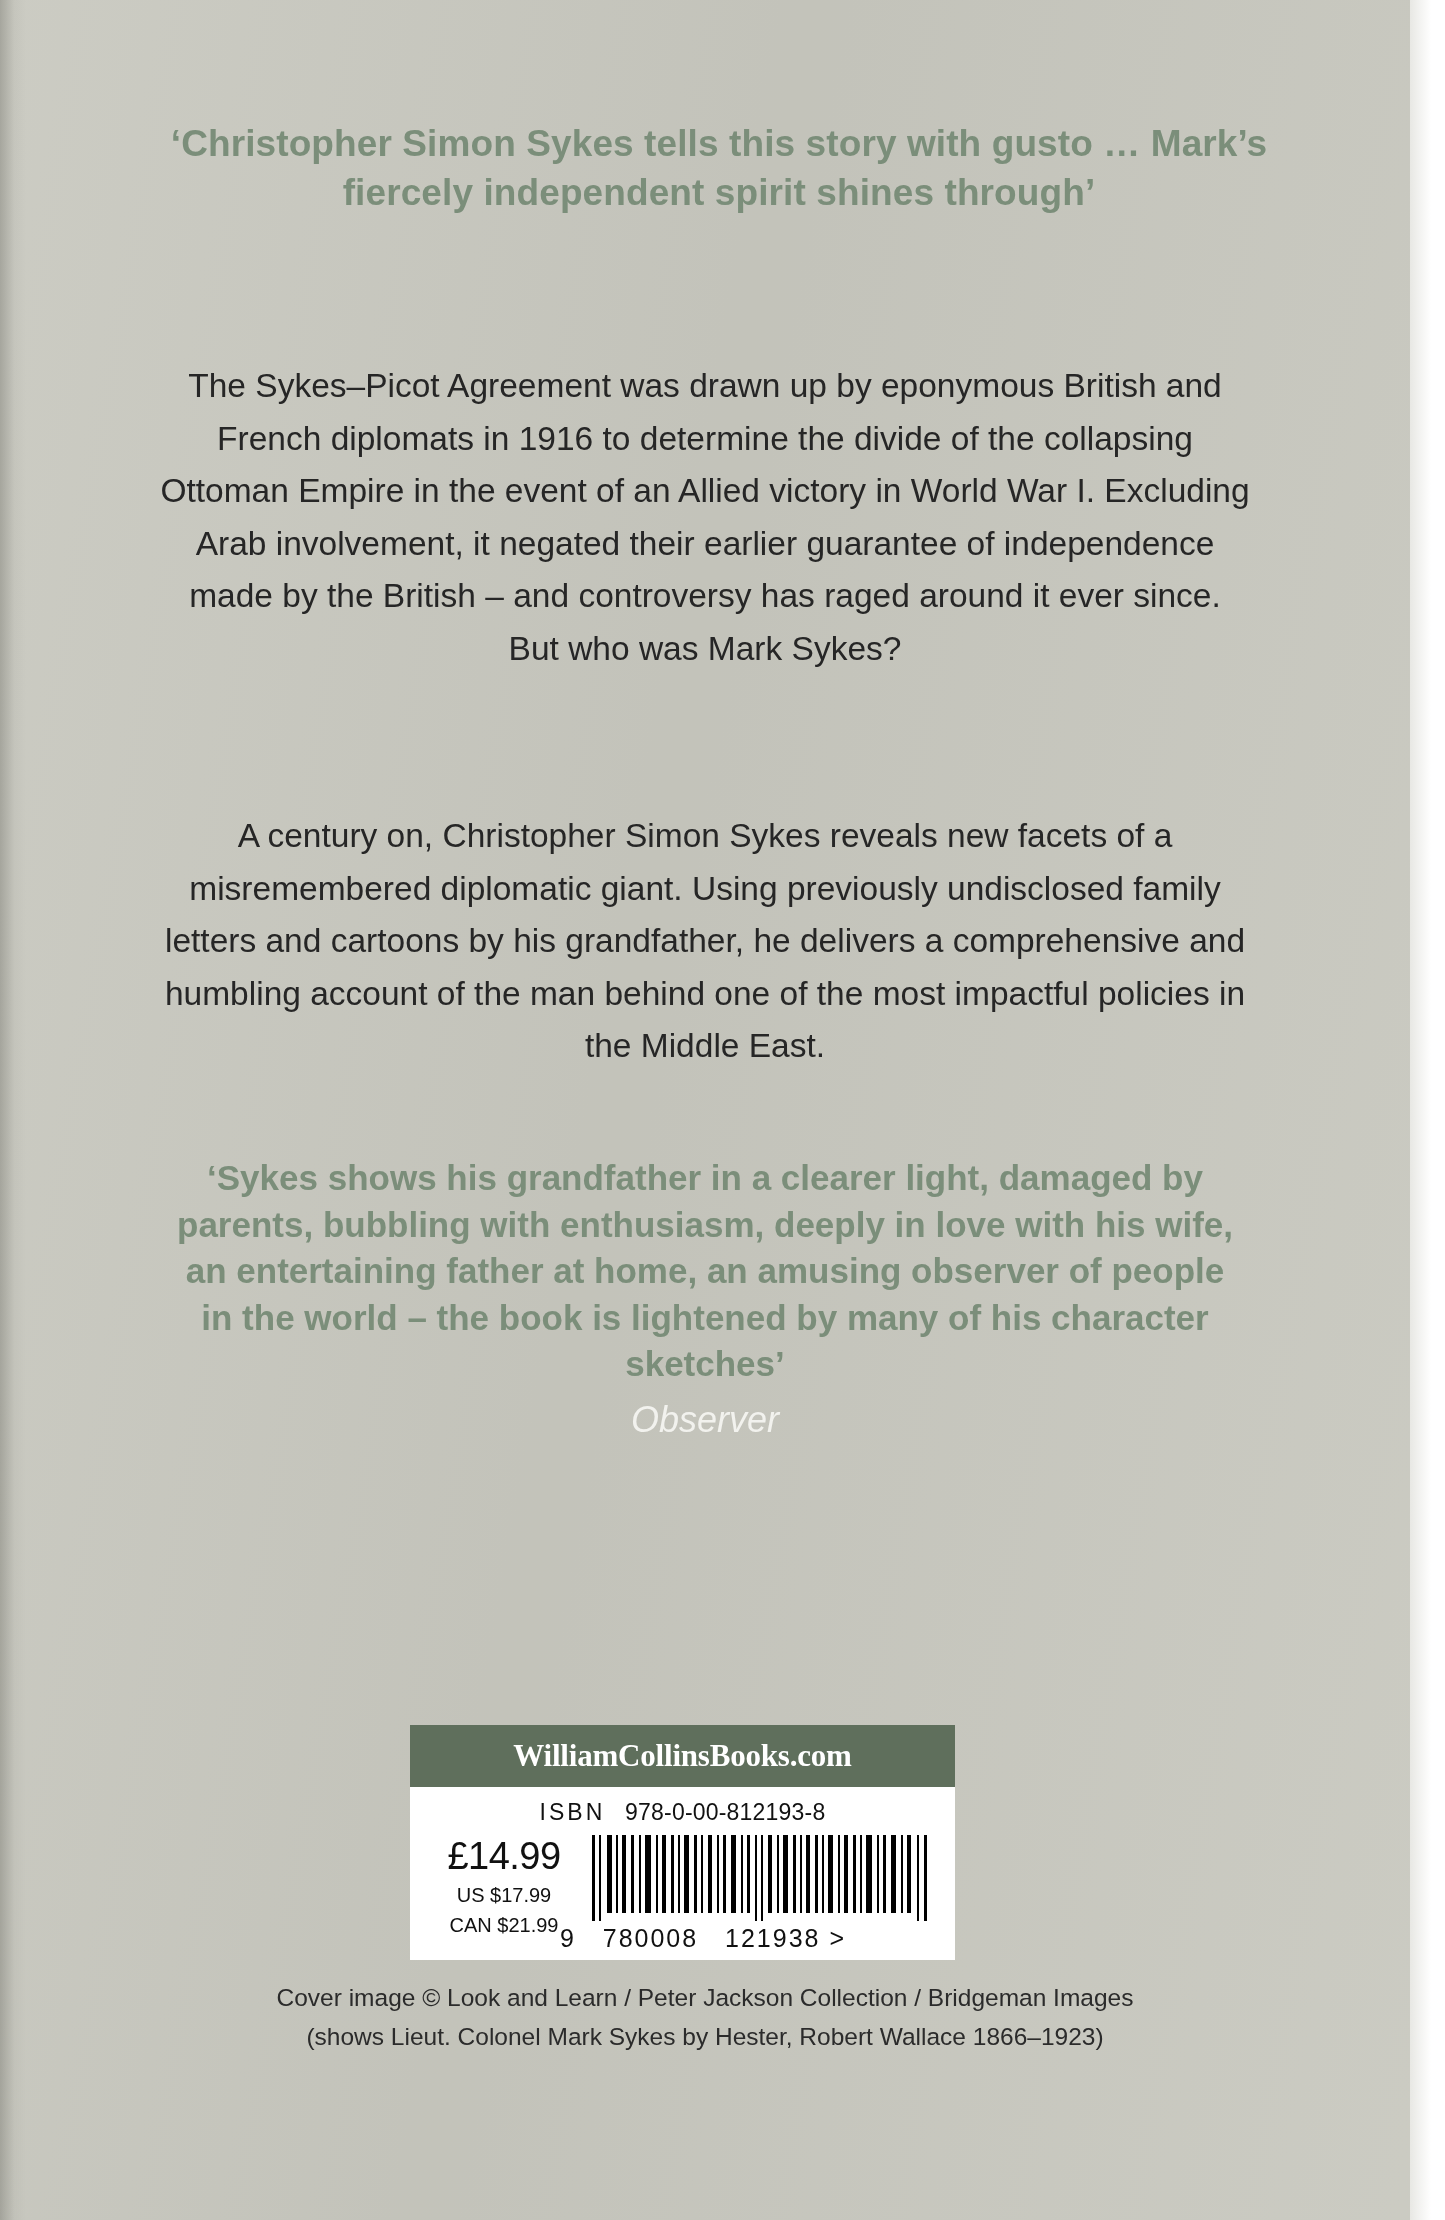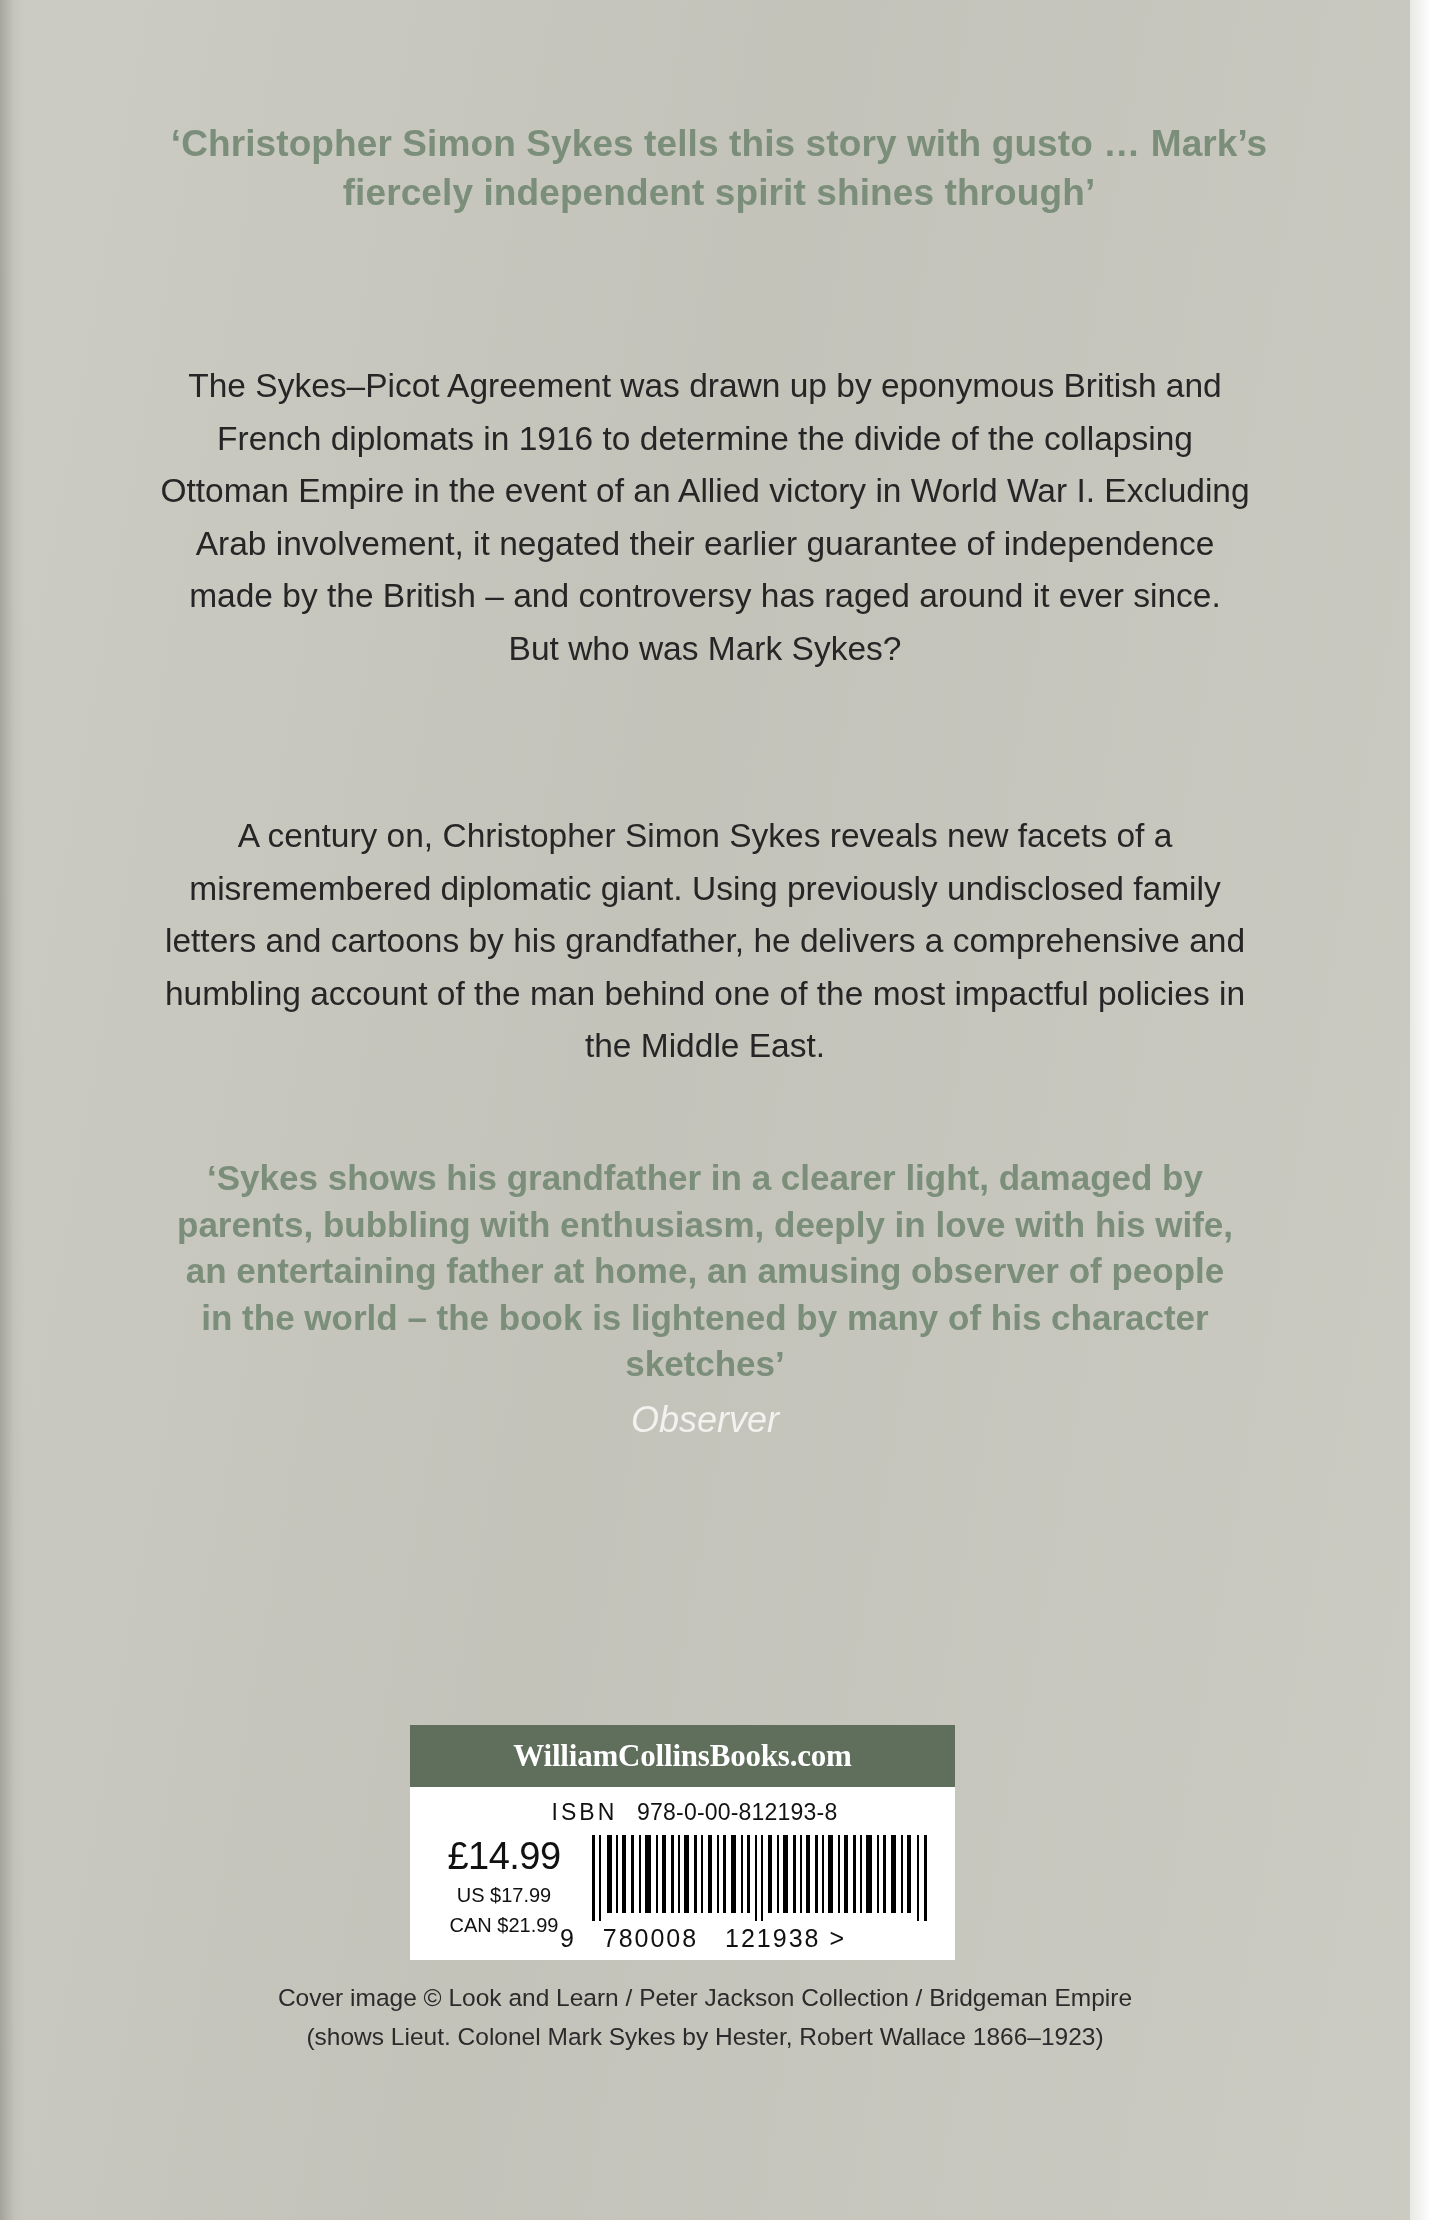--- a/index.html
+++ b/index.html
@@ -131,21 +131,20 @@
   }
   .isbn-text {
     position: absolute;
     top: 12px;
     left: 0;
     width: 100%;
     text-align: center;
     font-size: 23px;
     color: #111;
     letter-spacing: 0.2px;
-    padding-left: 12px;
   }
   .isbn-text .lbl { letter-spacing: 3px; }
   .prices {
     position: absolute;
     left: 14px;
     top: 48px;
     width: 160px;
     text-align: center;
     color: #111;
   }
@@ -275,19 +274,19 @@
         <div class="ean-digits">
           <span>9</span>
           &nbsp;&nbsp;<span>780008</span>
           &nbsp;&nbsp;<span>121938</span>
           <span>&gt;</span>
         </div>
       </div>
     </div>
 
     <div class="credit">
-      <div>Cover image © Look and Learn / Peter Jackson Collection / Bridgeman Empire</div>
+      <div>Cover image © Look and Learn / Peter Jackson Collection / Bridgeman Images</div>
       <div>(shows Lieut. Colonel Mark Sykes by Hester, Robert Wallace 1866–1923)</div>
     </div>
 
   </div>
 </div>
 <div class="right-edge"></div>
 
 </body></html>

